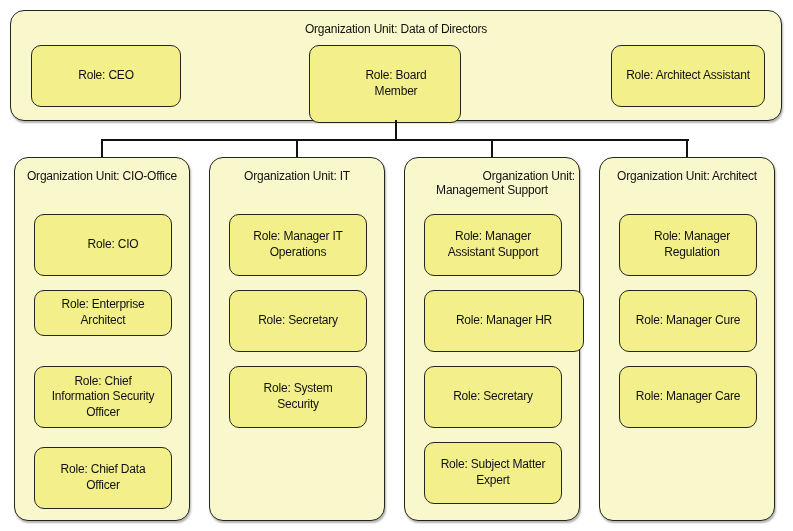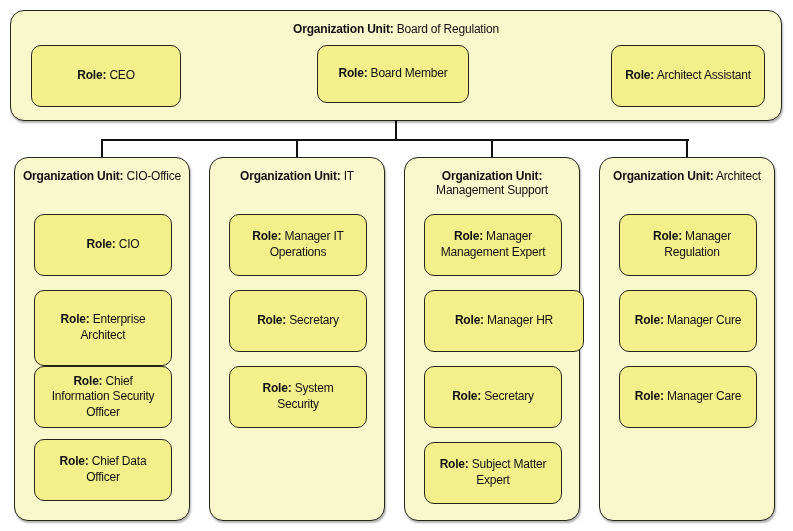--- a/index.html
+++ b/index.html
@@ -22,46 +22,46 @@
     border-radius:14px;
     box-shadow:1px 2px 2px rgba(0,0,0,0.30);
   }
   .unit-header{
     position:absolute;left:0;right:0;top:0;
     text-align:center;padding:11px 4px 0 4px;
     line-height:1.2;white-space:nowrap;
   }
   .unit-header.wrap{white-space:normal;}
   .unit-header.wrap .b{display:block;}
-  .b{font-weight:bold;}
+  .b{font-weight:normal;text-align:right;}
   .role{
     position:absolute;box-sizing:border-box;
     background:var(--role-fill);
     border:1.5px solid var(--border);
     border-radius:10px;
     display:flex;align-items:center;justify-content:center;
     text-align:center;line-height:1.3;
     padding:4px 12px;
   }
   .line{position:absolute;background:var(--line);}
 </style>
 </head>
 <body>
 
 <div class="canvas">
 
   <div class="unit" style="left:10px;top:10px;width:772px;height:111px;">
     <div class="unit-header">
       <span class="b">Organization Unit:</span>
-      <span>Board of Regulation</span>
+      <span>Data of Directors</span>
     </div>
     <div class="role" style="left:20px;top:34px;width:150px;height:62px;">
       <div><span class="b">Role:</span> <span>CEO</span></div>
     </div>
-    <div class="role" style="left:306px;top:34px;width:152px;height:58px;">
+    <div class="role" style="left:298px;top:34px;width:152px;height:78px;padding-left:34px;">
       <div><span class="b">Role:</span> <span>Board Member</span></div>
     </div>
     <div class="role" style="left:600px;top:34px;width:154px;height:62px;">
       <div><span class="b">Role:</span> <span>Architect Assistant</span></div>
     </div>
   </div>
 
   <div class="line" style="left:395px;top:120px;width:2px;height:20px;"></div>
   <div class="line" style="left:101px;top:139px;width:588px;height:2px;"></div>
   <div class="line" style="left:101px;top:140px;width:2px;height:17px;"></div>
@@ -70,27 +70,27 @@
   <div class="line" style="left:686px;top:140px;width:2px;height:17px;"></div>
 
   <div class="unit" style="left:14px;top:157px;width:176px;height:364px;">
     <div class="unit-header">
       <span class="b">Organization Unit:</span>
       <span>CIO-Office</span>
     </div>
     <div class="role" style="left:19px;top:56px;width:138px;height:62px;padding-left:32px;">
       <div><span class="b">Role:</span> <span>CIO</span></div>
     </div>
-    <div class="role" style="left:19px;top:132px;width:138px;height:76px;">
+    <div class="role" style="left:19px;top:132px;width:138px;height:46px;">
       <div><span class="b">Role:</span> <span>Enterprise Architect</span></div>
     </div>
     <div class="role" style="left:19px;top:208px;width:138px;height:62px;">
       <div><span class="b">Role:</span> <span>Chief Information Security Officer</span></div>
     </div>
-    <div class="role" style="left:19px;top:281px;width:138px;height:62px;">
+    <div class="role" style="left:19px;top:289px;width:138px;height:62px;">
       <div><span class="b">Role:</span> <span>Chief Data Officer</span></div>
     </div>
   </div>
 
   <div class="unit" style="left:209px;top:157px;width:176px;height:364px;">
     <div class="unit-header">
       <span class="b">Organization Unit:</span>
       <span>IT</span>
     </div>
     <div class="role" style="left:19px;top:56px;width:138px;height:62px;">
@@ -103,21 +103,21 @@
       <div><span class="b">Role:</span> <span>System Security</span></div>
     </div>
   </div>
 
   <div class="unit" style="left:404px;top:157px;width:176px;height:364px;">
     <div class="unit-header wrap">
       <span class="b">Organization Unit:</span>
       <span>Management Support</span>
     </div>
     <div class="role" style="left:19px;top:56px;width:138px;height:62px;">
-      <div><span class="b">Role:</span> <span>Manager Management Expert</span></div>
+      <div><span class="b">Role:</span> <span>Manager Assistant Support</span></div>
     </div>
     <div class="role" style="left:19px;top:132px;width:160px;height:62px;">
       <div><span class="b">Role:</span> <span>Manager HR</span></div>
     </div>
     <div class="role" style="left:19px;top:208px;width:138px;height:62px;">
       <div><span class="b">Role:</span> <span>Secretary</span></div>
     </div>
     <div class="role" style="left:19px;top:284px;width:138px;height:62px;">
       <div><span class="b">Role:</span> <span>Subject Matter Expert</span></div>
     </div>

